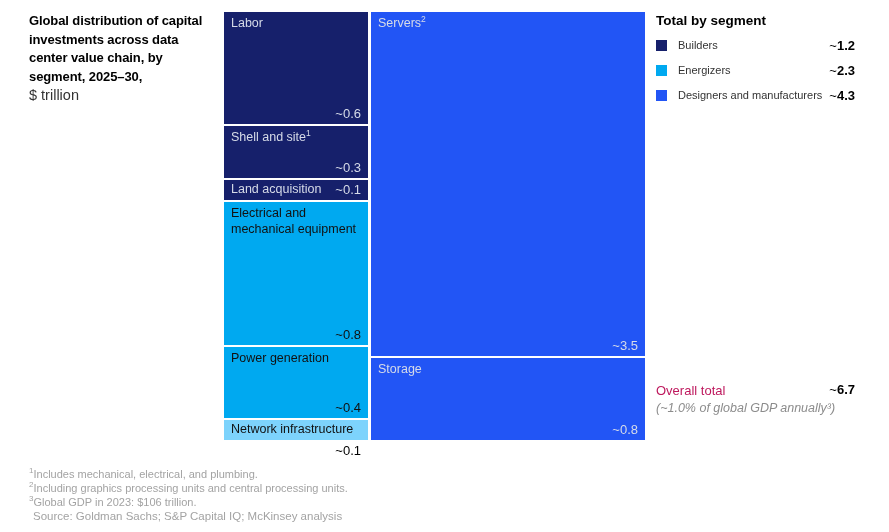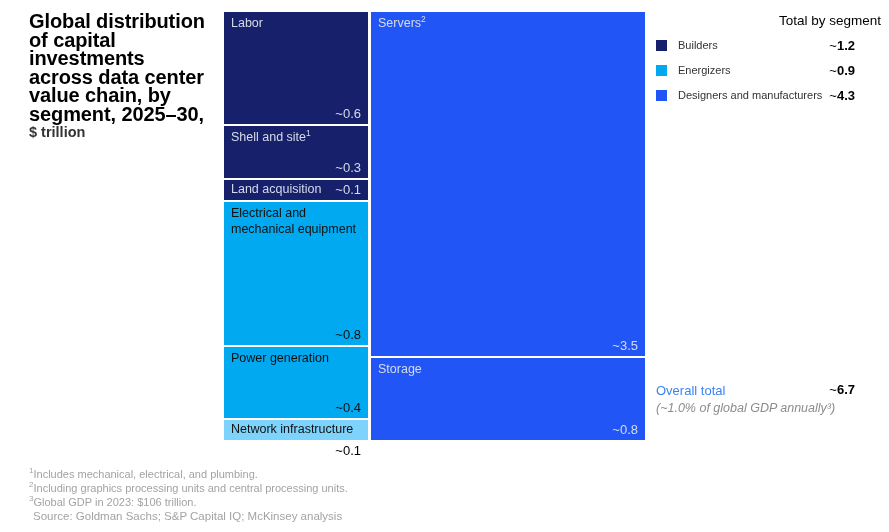--- a/index.html
+++ b/index.html
@@ -17,29 +17,29 @@
   }
 
   
   #title-block {
     position: absolute;
     left: 29px;
     top: 12px;
     width: 180px;
   }
   #title-main {
-    font-size: 20px;
+    font-size: 13px;
     font-weight: bold;
     line-height: 18.5px;
     letter-spacing: -0.1px;
     color: #000000;
   }
   #title-unit {
     font-size: 14.5px;
-    font-weight: bold;
+    font-weight: normal;
     line-height: 18.5px;
     color: #333333;
   }
 
   
   #treemap {
     position: absolute;
     left: 224px;
     top: 12px;
     width: 421px;
@@ -98,24 +98,23 @@
 
   
   #legend {
     position: absolute;
     left: 656px;
     top: 13px;
     width: 225px;
   }
   #legend-title {
     font-size: 13.5px;
-    font-weight: normal;
+    font-weight: bold;
     color: #000000;
     margin-bottom: 9px;
-    text-align: right;
   }
   .legend-row {
     position: relative;
     margin-bottom: 8px;
     min-height: 17px;
   }
   .legend-swatch {
     position: absolute;
     left: 0;
     top: 3px;
@@ -146,21 +145,21 @@
   #overall {
     position: absolute;
     left: 656px;
     top: 381px;
     width: 225px;
   }
   #overall-row { position: relative; height: 17px; }
   #overall-label {
     font-size: 13px;
     line-height: 17px;
-    color: #3b82f6;
+    color: #be185d;
     text-align: right;
   }
   #overall-value {
     position: absolute;
     right: 26px;
     top: 0;
     font-size: 13px;
     line-height: 17px;
     font-weight: bold;
     color: #000000;
@@ -278,21 +277,21 @@
 
   <div class="legend-row">
     <span class="legend-swatch" style="background:#16206b;"></span>
     <span class="legend-label">Builders</span>
     <span class="legend-value"><span class="tilde">~</span><span>1.2</span></span>
   </div>
 
   <div class="legend-row">
     <span class="legend-swatch" style="background:#00a9f0;"></span>
     <span class="legend-label">Energizers</span>
-    <span class="legend-value"><span class="tilde">~</span><span>0.9</span></span>
+    <span class="legend-value"><span class="tilde">~</span><span>2.3</span></span>
   </div>
 
   <div class="legend-row">
     <span class="legend-swatch" style="background:#2255f5;"></span>
     <span class="legend-label">Designers and manufacturers</span>
     <span class="legend-value"><span class="tilde">~</span><span>4.3</span></span>
   </div>
 </div>
 
 <div id="overall">

